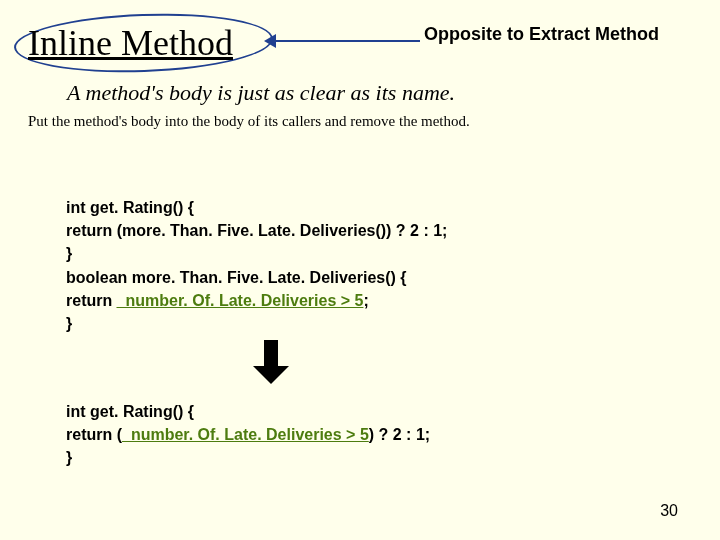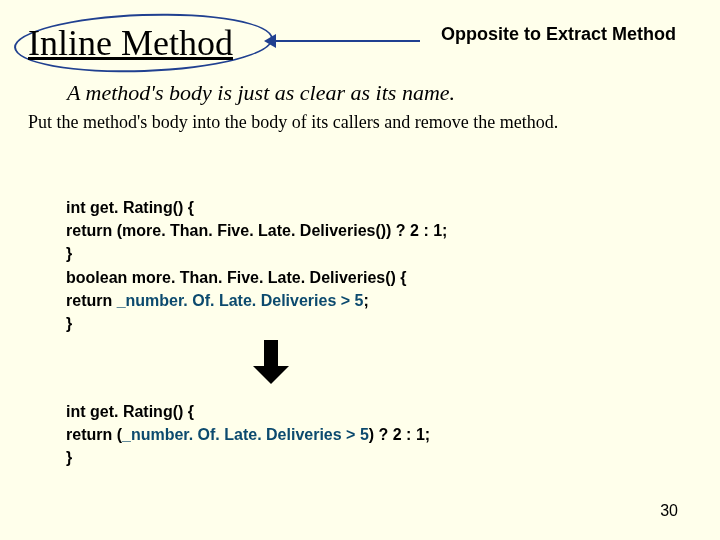--- a/index.html
+++ b/index.html
@@ -53,36 +53,35 @@
     border-top: 7px solid transparent;
     border-bottom: 7px solid transparent;
     border-right: 12px solid #204090;
   }
   .note {
     position: absolute;
     top: 24px;
     left: 424px;
     font-size: 18px;
     font-weight: bold;
-    margin-left: 17px;
   }
   .desc-italic {
     position: absolute;
     left: 28px;
     top: 80px;
     font-size: 22px;
     font-style: italic;
     font-family: "Times New Roman", Times, serif;
     margin-left: 39px;
   }
   .desc-plain {
     position: absolute;
     left: 28px;
     top: 112px;
-    font-size: 18px;
+    font-size: 15px;
     width: 650px;
     font-family: "Times New Roman", Times, serif;
     line-height: 1.2;
   }
   .code1 {
     position: absolute;
     left: 66px;
     top: 196px;
     font-size: 16px;
     font-weight: bold;
@@ -90,21 +89,22 @@
   }
   .code2 {
     position: absolute;
     left: 66px;
     top: 400px;
     font-size: 16px;
     font-weight: bold;
     line-height: 1.45;
   }
   .hl {
-    color: #0c4a6e;
+    color: #4d7c0f;
+    text-decoration: underline;
   }
   .down-arrow-shaft {
     position: absolute;
     left: 264px;
     top: 340px;
     width: 14px;
     height: 28px;
     background: #000;
   }
   .down-arrow-head {

